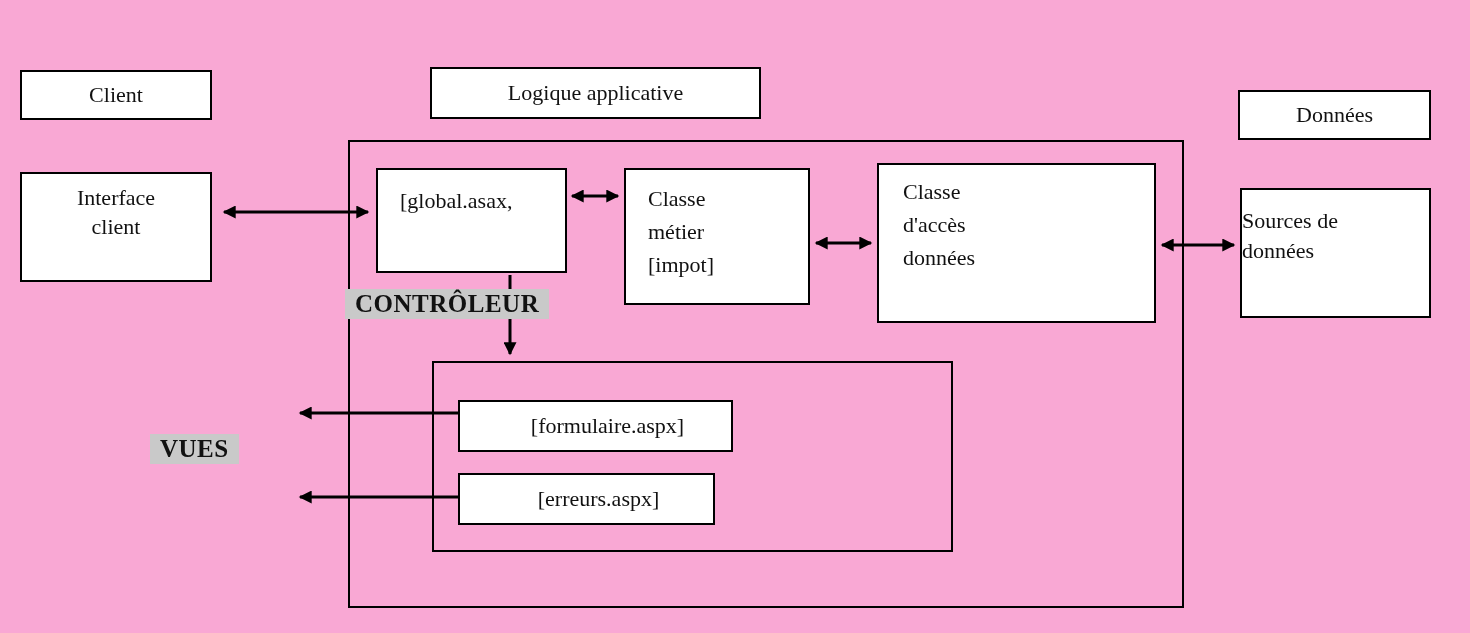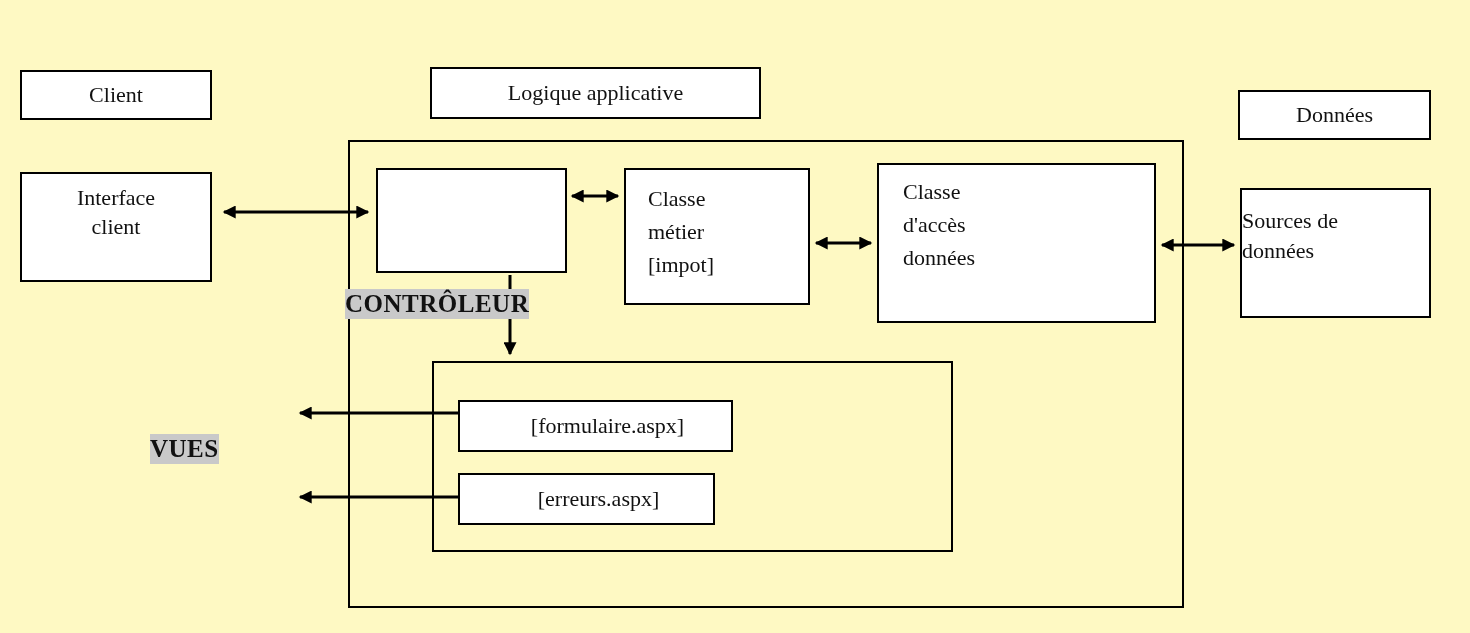--- a/index.html
+++ b/index.html
@@ -6,21 +6,21 @@
   html,body { background:#ffffff; }
   body {
     font-family:"Liberation Serif", serif;
     color:#111111;
     width:1470px; height:633px;
     overflow:hidden;
   }
   .canvas {
     position:relative;
     width:1470px; height:633px;
-    background:#fef9c3;
+    background:#f9a8d4;
   }
   .arrows {
     position:absolute; left:0; top:0;
     width:1470px; height:633px;
     pointer-events:none;
   }
   .arrows line { stroke:#000000; stroke-width:3; }
   .arrows marker path { fill:#000000; }
   .box {
     position:absolute;
@@ -35,21 +35,21 @@
   .file-box {
     display:flex; align-items:center;
     padding-left:24px;
     justify-content:center;
   }
   .hl {
     position:absolute;
     font-weight:bold;
     font-size:25px;
     background:#c9c9c9;
-    padding:1px 0;
+    padding:1px 10px;
     letter-spacing:0.5px;
     white-space:nowrap;
   }
   
   #box-client   { left:20px;   top:70px;  width:192px; height:50px; }
   #box-logique  { left:430px;  top:67px;  width:331px; height:52px; }
   #box-donnees  { left:1238px; top:90px;  width:193px; height:50px; }
   
   #box-interface-client {
     left:20px; top:166px; width:192px; height:110px;
@@ -104,20 +104,21 @@
   </div>
 
   <div class="box" id="box-interface-client">
     <div>Interface</div>
     <div>client</div>
   </div>
 
   <div class="box" id="main-container"></div>
 
   <div class="box" id="box-global">
+    <div>[global.asax,</div>
   </div>
 
   <div class="box" id="box-metier">
     <div>Classe</div>
     <div>métier</div>
     <div>[impot]</div>
   </div>
 
   <div class="box" id="box-acces">
     <div>Classe</div>

